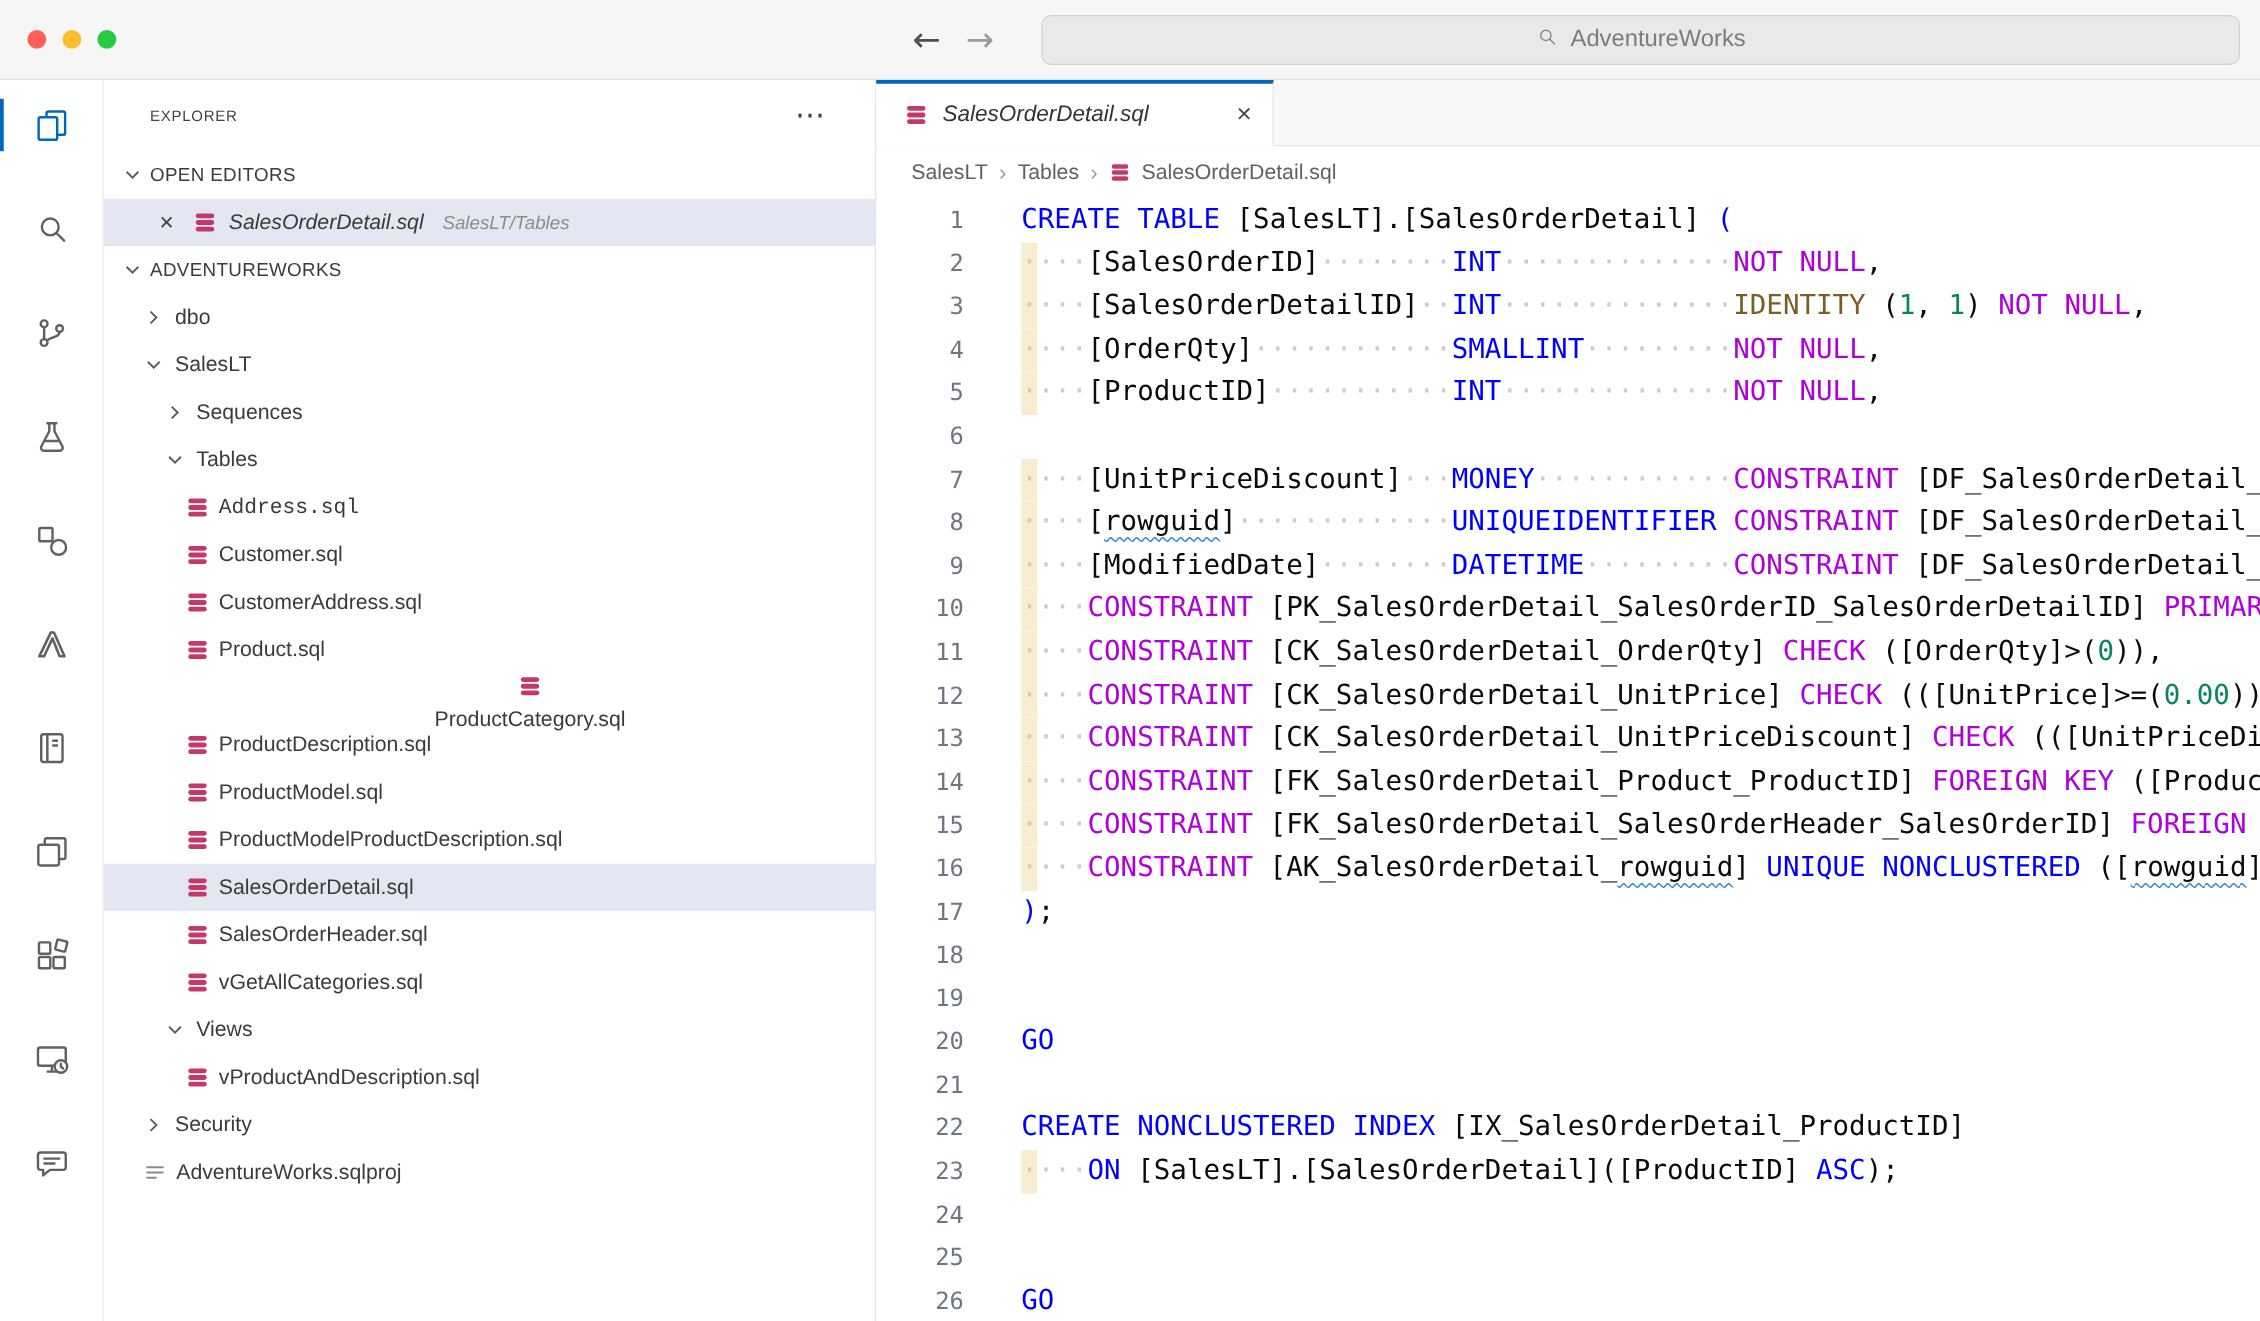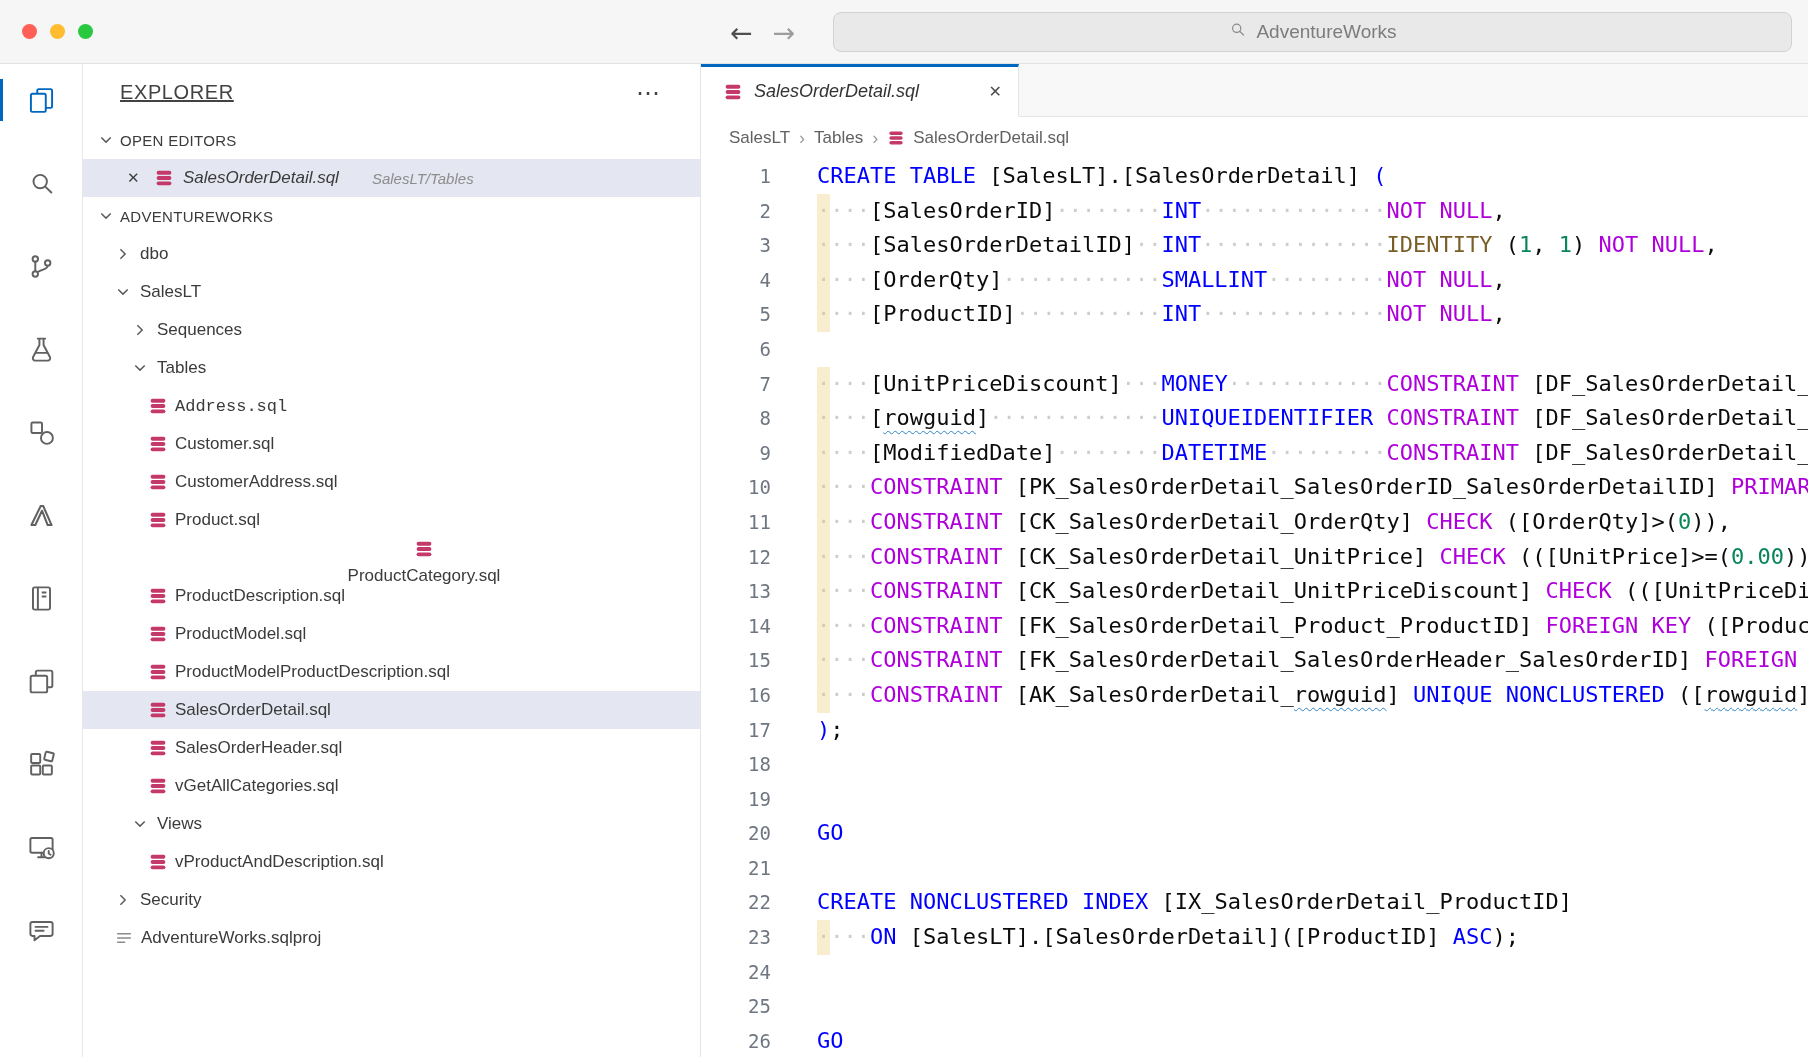--- a/index.html
+++ b/index.html
@@ -27,33 +27,33 @@
   .activitybar{width:83px;background:#fff;border-right:1px solid #e8e8e8;display:flex;
     flex-direction:column;align-items:stretch;padding-top:8px;}
   .ab-item{position:relative;height:56px;margin-bottom:27px;display:flex;align-items:center;justify-content:center;color:#616161;}
   .ab-item svg{width:31px;height:31px;}
   .ab-item.active{color:var(--accent,#0067c0);}
   .ab-item.active::before{content:"";position:absolute;left:0;top:7px;bottom:7px;width:2.5px;background:var(--accent,#0067c0);}
 
   
   .sidebar{width:617px;background:#fff;color:#3b3b3b;flex:none;display:flex;flex-direction:column;}
   .sb-header{height:57px;display:flex;align-items:center;padding:0 40px 0 37px;}
-  .sb-title{font-size:20px;letter-spacing:.6px;color:#424242;text-decoration:underline;}
+  .sb-title{font-size:12px;letter-spacing:.6px;color:#424242;}
   .sb-more{margin-left:auto;font-size:24px;color:#424242;line-height:1;}
   .sectionrow{height:38px;display:flex;align-items:center;gap:5px;padding-left:14px;
     font-weight:400;font-size:15px;letter-spacing:.3px;color:#3b3b3b;}
   .sectionrow .twisty{width:18px;height:18px;display:flex;color:#5a5a5a;}
   .twisty svg{width:18px;height:18px;}
   .oe-row{height:38px;display:flex;align-items:center;gap:9px;padding-left:44px;font-size:17px;}
   .oe-row.sel{background:var(--selection-bg,#e4e6f1);}
   .oe-close{font-size:15px;color:#424242;width:18px;}
   .oe-ico,.ficon{width:20px;height:20px;display:flex;color:var(--sql-icon,#c4386a);}
   .oe-ico svg,.ficon svg{width:20px;height:20px;}
   .oe-name{font-style:italic;color:#3a3a3a;}
-  .oe-desc{font-style:italic;color:#8d8d8d;font-size:15px;margin-left:24px;}
+  .oe-desc{font-style:italic;color:#8d8d8d;font-size:15px;margin-left:6px;}
   .trow{height:38px;display:flex;align-items:center;gap:7px;font-size:17px;color:#3b3b3b;text-align:center;}
   .trow.sel{background:var(--selection-bg,#e4e6f1);}
   .trow .twisty{width:19px;height:19px;display:flex;color:#5a5a5a;}
   .proj-ico{color:#8a8a8a;}
 
   
   .editor{flex:1;min-width:0;display:flex;flex-direction:column;background:#fff;border-left:1px solid #e5e5e5;}
   .tabbar{height:53px;background:#f8f8f8;border-bottom:1px solid #e5e5e5;display:flex;}
   .tab{width:318px;background:#fff;border-top:3px solid var(--accent,#0067c0);border-right:1px solid #e5e5e5;
     margin-bottom:-1px;border-bottom:1px solid #fff;display:flex;align-items:center;gap:11px;padding:0 16px 0 22px;}

